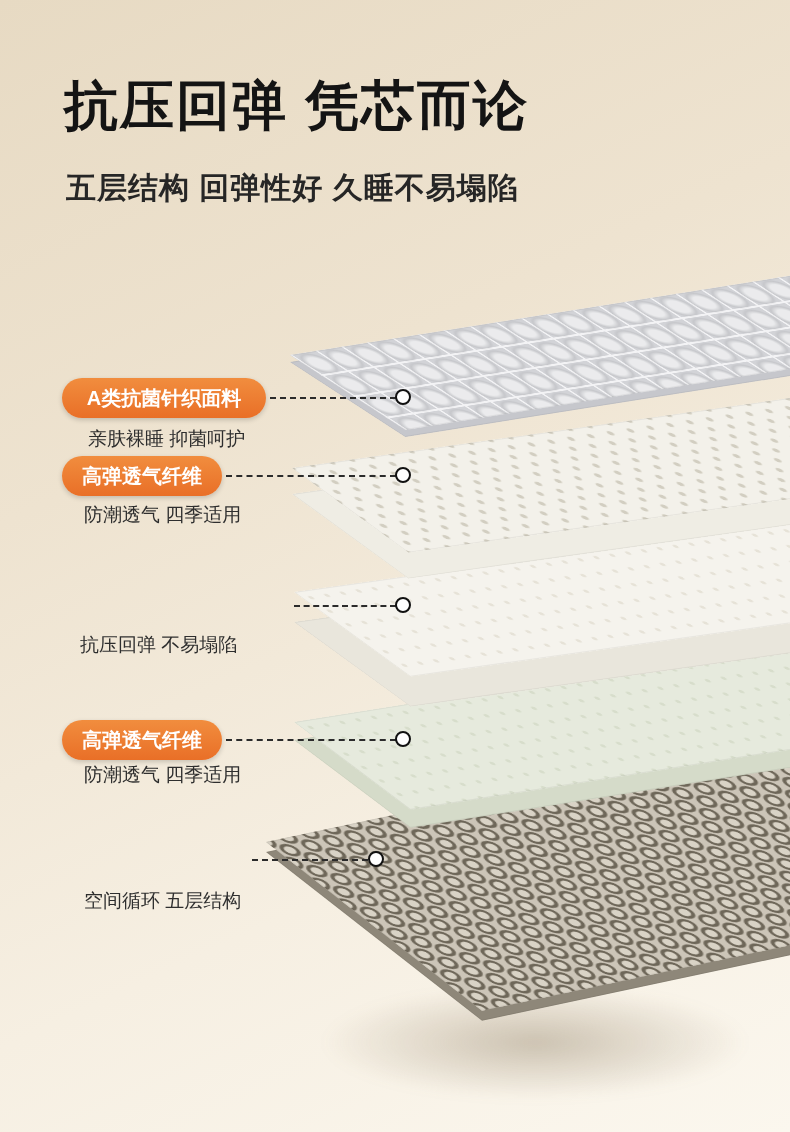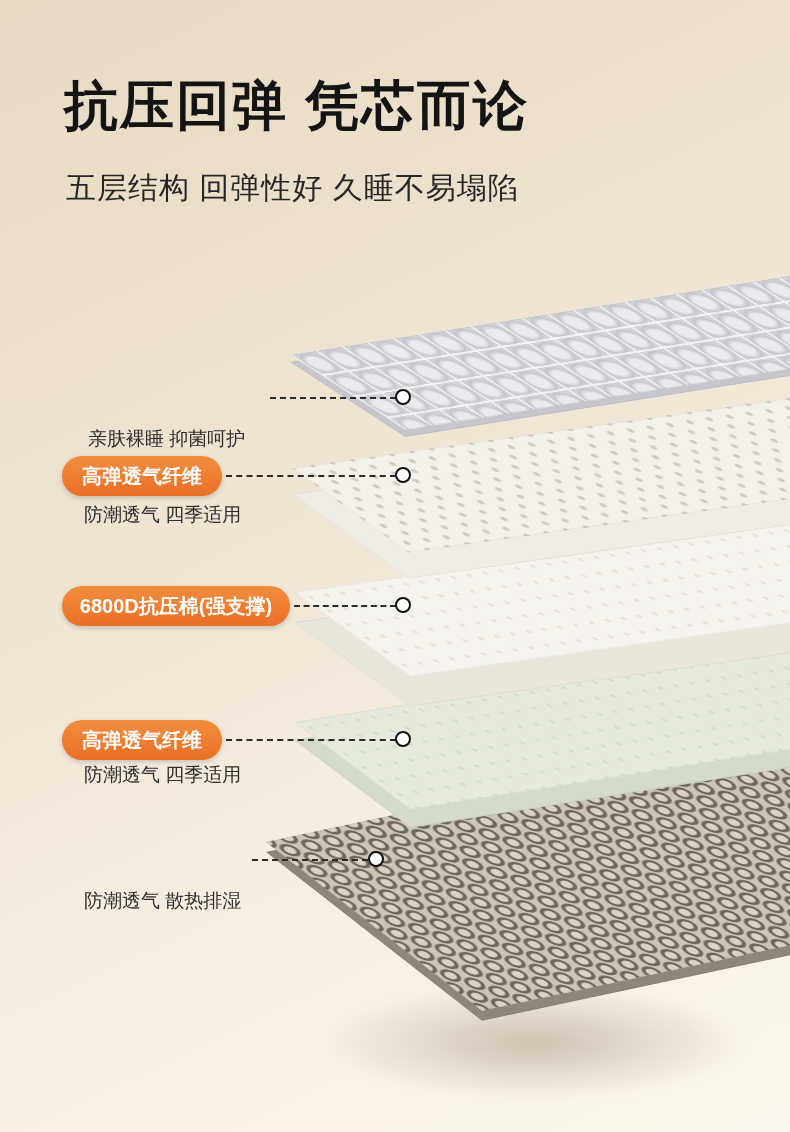--- a/index.html
+++ b/index.html
@@ -2,21 +2,21 @@
 <html><head>
 <meta charset="utf-8">
 <style>
   html,body{margin:0;padding:0;}
   .canvas{
     position:relative;width:790px;height:1132px;overflow:hidden;
     background:linear-gradient(155deg,#e7dac3 0%,#eee3d0 35%,#f6efe2 70%,#fbf7ee 100%);
     font-family:"Liberation Sans","DejaVu Sans",sans-serif;
   }
   .title{position:absolute;left:64px;top:70px;font-size:54px;font-weight:800;color:#141414;letter-spacing:2px;white-space:nowrap;}
-  .subtitle{position:absolute;left:66px;top:168px;font-size:30px;font-weight:400;color:#262626;letter-spacing:1px;white-space:nowrap;text-align:right;}
+  .subtitle{position:absolute;left:66px;top:168px;font-size:30px;font-weight:700;color:#262626;letter-spacing:1px;white-space:nowrap;text-align:right;}
 
   .badge{
     position:absolute;height:40px;line-height:40px;text-align:center;border-radius:22px;
     background:linear-gradient(180deg,#f18d3e,#e96f27);color:#fff;font-size:20px;font-weight:700;
     box-shadow:0 2px 5px rgba(0,0,0,.18);z-index:75;white-space:nowrap;
   }
   .caption{position:absolute;font-size:19px;color:#2e2e2e;z-index:75;white-space:nowrap;}
   .dash{position:absolute;border-top:2px dashed #2b2b2b;height:0;z-index:70;}
   .dot{position:absolute;width:12px;height:12px;background:#fff;border:2.5px solid #111;border-radius:50%;z-index:72;}
 
@@ -88,35 +88,36 @@
   <div class="slab" style="left:292px;top:468px;z-index:40;">
     <div class="side" style="top:26px;width:550px;height:100px;transform:rotate(-8deg) skewX(46deg);background:#efede4;"></div>
     <div class="face latex" style="width:550px;height:100px;transform:rotate(-8deg) skewX(46deg);"></div>
   </div>
 
   <div class="slab" style="left:290px;top:355px;z-index:50;">
     <div class="side" style="top:7px;width:560px;height:92px;transform:rotate(-9deg) skewX(48deg);background:#c6c7cc;"></div>
     <div class="face quilt" style="width:560px;height:92px;transform:rotate(-9deg) skewX(48deg);"></div>
   </div>
 
+  <div class="badge" style="left:62px;top:378px;width:204px;">A类抗菌针织面料</div>
   <div class="caption" style="left:88px;top:426px;text-align:right;">亲肤裸睡 抑菌呵护</div>
   <div class="dash" style="left:270px;top:397px;width:126px;"></div>
   <div class="dot" style="left:395px;top:389px;"></div>
 
   <div class="badge" style="left:62px;top:456px;width:160px;">高弹透气纤维</div>
   <div class="caption" style="left:84px;top:502px;">防潮透气 四季适用</div>
   <div class="dash" style="left:226px;top:475px;width:170px;"></div>
   <div class="dot" style="left:395px;top:467px;"></div>
 
-  <div class="badge" style="left:62px;top:586px;width:228px;">6800D抗压棉(强支撑)</div>
+  <div class="caption" style="left:80px;top:632px;">抗压回弹 不易塌陷</div>
   <div class="dash" style="left:294px;top:605px;width:102px;"></div>
   <div class="dot" style="left:395px;top:597px;"></div>
 
   <div class="badge" style="left:62px;top:720px;width:160px;">高弹透气纤维</div>
   <div class="caption" style="left:84px;top:762px;">防潮透气 四季适用</div>
   <div class="dash" style="left:226px;top:739px;width:170px;"></div>
   <div class="dot" style="left:395px;top:731px;"></div>
 
-  <div class="caption" style="left:84px;top:888px;">防潮透气 散热排湿</div>
+  <div class="caption" style="left:84px;top:888px;">空间循环 五层结构</div>
   <div class="dash" style="left:252px;top:859px;width:116px;"></div>
   <div class="dot" style="left:368px;top:851px;"></div>
 
 </div>
 
 </body></html>

